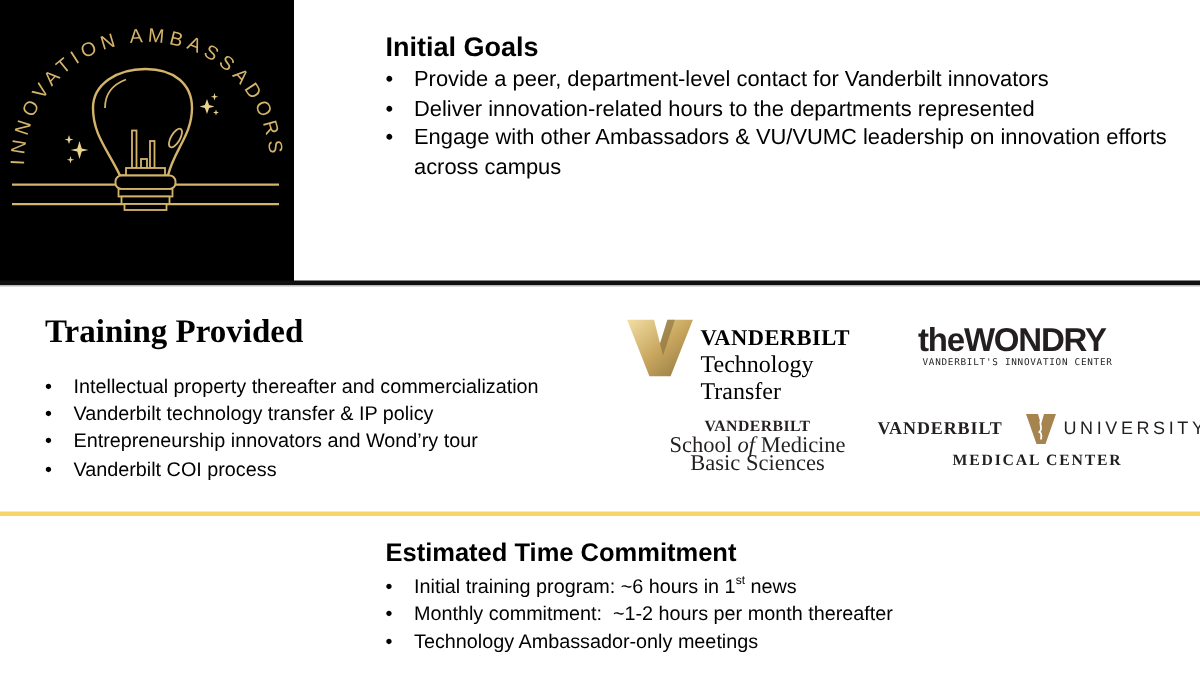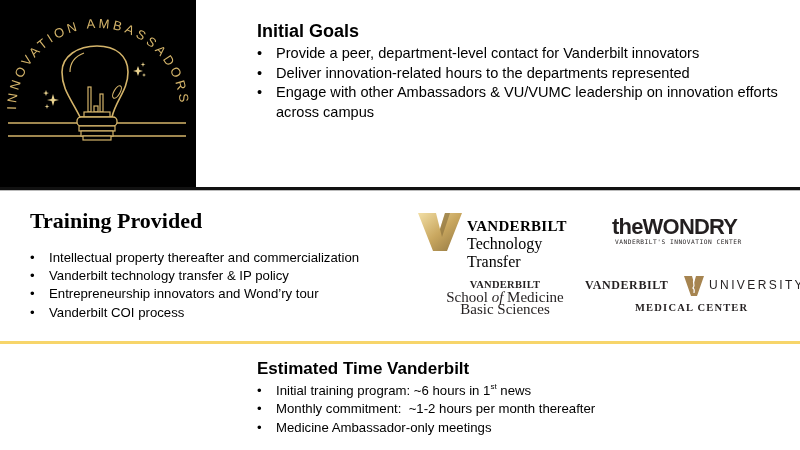--- a/index.html
+++ b/index.html
@@ -134,19 +134,19 @@
     <path d="M0 0 L8 0 L10 7 L12 0 L20 0 L13 20 L7 20 Z" fill="#A68450"></path>
     <path d="M10 4 C 8 7, 12 9, 9 12 C 11 13, 10 16, 10 17" fill="none" stroke="#fff" stroke-width="1.2"></path>
   </svg>
   <span class="l1b">UNIVERSITY</span>
   <span class="l2">MEDICAL CENTER</span>
 </div>
 
 <div class="gold-rule"></div>
 
 <section class="commit">
-  <h2>Estimated Time Vanderbilt</h2>
+  <h2>Estimated Time Commitment</h2>
   <ul>
     <li><span>Initial training program: ~6 hours in 1</span><sup>st</sup><span> news</span></li>
     <li style="white-space:pre;">Monthly commitment:  ~1-2 hours per month thereafter</li>
-    <li>Medicine Ambassador-only meetings</li>
+    <li>Technology Ambassador-only meetings</li>
   </ul>
 </section>
 
 </body></html>

